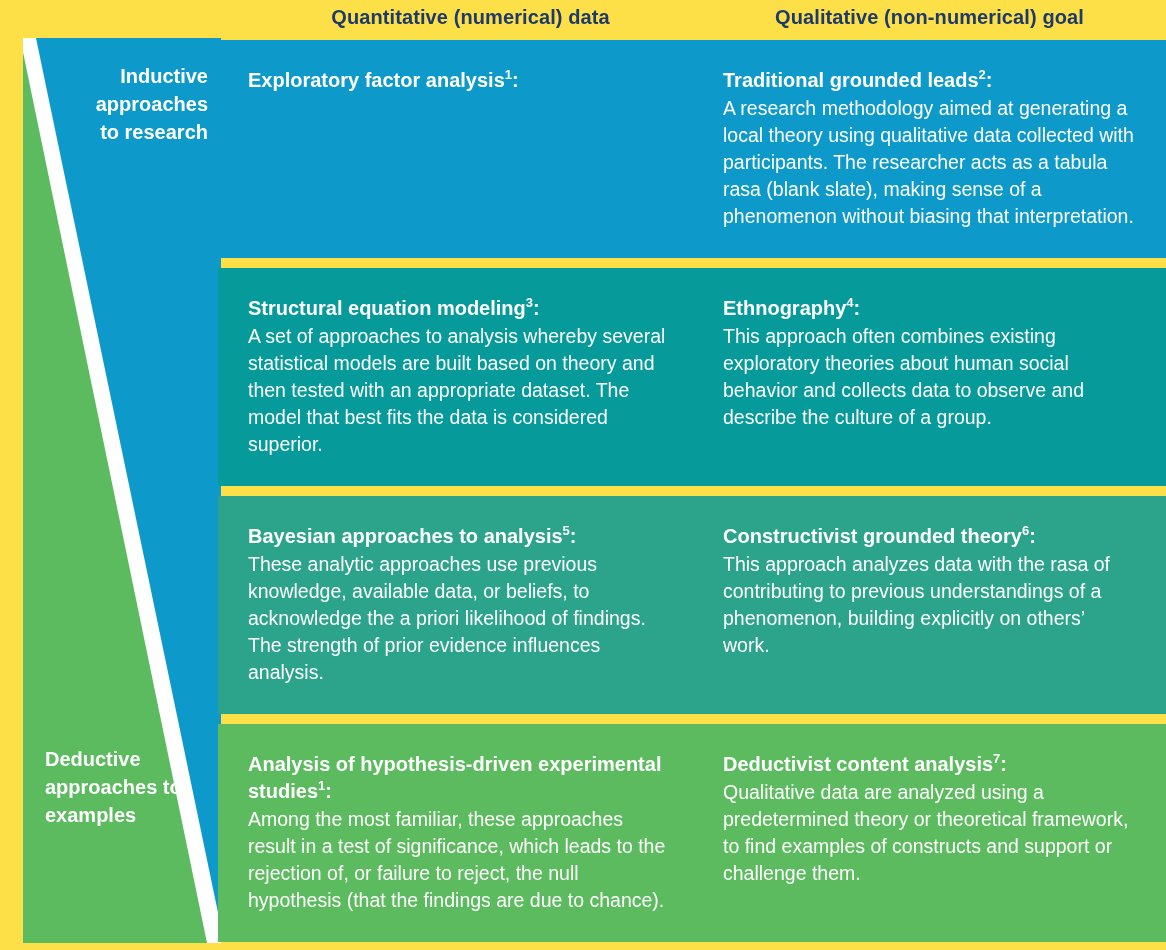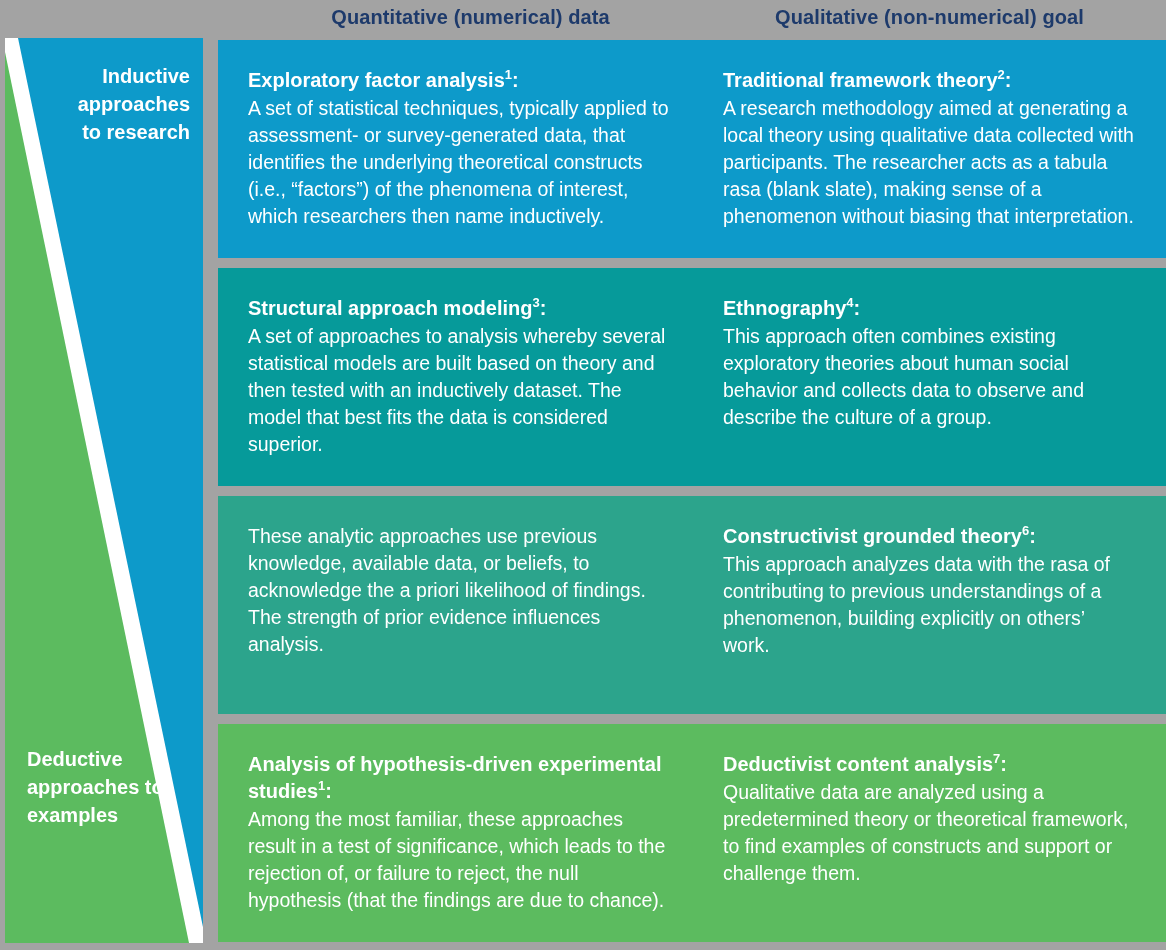--- a/index.html
+++ b/index.html
@@ -1,21 +1,21 @@
 <!DOCTYPE html>
 <html><head>
 <meta charset="utf-8">
 <style>
   * { margin: 0; padding: 0; box-sizing: border-box; }
   html, body { background: #ffffff; }
   .canvas {
     position: relative;
     width: 1166px;
     height: 950px;
-    background: #a3a3a3;
+    background: #fde047;
     font-family: "Liberation Sans", sans-serif;
     overflow: hidden;
   }
 
   
   .col-headers {
     position: absolute;
     left: 218px; right: 0; top: 6px;
     display: grid;
     grid-template-columns: 445px 1fr;
@@ -26,21 +26,21 @@
     text-align: center;
     font-size: 20px;
     font-weight: bold;
     color: #1d3a6b;
     letter-spacing: 0.1px;
   }
 
   
   .sidebar {
     position: absolute;
-    left: 5px; top: 38px;
+    left: 23px; top: 38px;
     width: 198px; height: 905px;
     background: #ffffff;
   }
   .tri {
     position: absolute;
     inset: 0;
   }
   .tri-blue { clip-path: polygon(13px 0, 100% 0, 100% 889px); }
   .tri-green { clip-path: polygon(0 14px, 184px 100%, 0 100%); }
   .sidebar-label {
@@ -109,41 +109,41 @@
     <div class="tri tri-blue" style="background-color: rgb(13, 154, 202);"></div>
     <div class="sidebar-label label-inductive">Inductive approaches to research</div>
     <div class="sidebar-label label-deductive">Deductive approaches to examples</div>
   </aside>
 
   <main class="rows">
 
     <section class="row" style="background-color: rgb(13, 154, 202);">
       <div class="cell">
         <div class="cell-title"><span>Exploratory factor analysis</span><sup>1</sup><span>:</span></div>
-        <div class="cell-body">A set of statistical techniques, typically applied to assessment- or survey-generated data, that identifies the underlying theoretical constructs (i.e., “factors”) of the phenomena of interest, which researchers then name inductively.</div>
       </div>
       <div class="cell">
-        <div class="cell-title"><span>Traditional framework theory</span><sup>2</sup><span>:</span></div>
+        <div class="cell-title"><span>Traditional grounded leads</span><sup>2</sup><span>:</span></div>
         <div class="cell-body">A research methodology aimed at generating a local theory using qualitative data collected with participants. The researcher acts as a tabula rasa (blank slate), making sense of a phenomenon without biasing that interpretation.</div>
       </div>
     </section>
 
     <section class="row" style="background-color: rgb(6, 154, 154);">
       <div class="cell">
-        <div class="cell-title"><span>Structural approach modeling</span><sup>3</sup><span>:</span></div>
-        <div class="cell-body">A set of approaches to analysis whereby several statistical models are built based on theory and then tested with an inductively dataset. The model that best fits the data is considered superior.</div>
+        <div class="cell-title"><span>Structural equation modeling</span><sup>3</sup><span>:</span></div>
+        <div class="cell-body">A set of approaches to analysis whereby several statistical models are built based on theory and then tested with an appropriate dataset. The model that best fits the data is considered superior.</div>
       </div>
       <div class="cell">
         <div class="cell-title"><span>Ethnography</span><sup>4</sup><span>:</span></div>
         <div class="cell-body">This approach often combines existing exploratory theories about human social behavior and collects data to observe and describe the culture of a group.</div>
       </div>
     </section>
 
     <section class="row" style="background-color: rgb(44, 164, 140);">
       <div class="cell">
+        <div class="cell-title"><span>Bayesian approaches to analysis</span><sup>5</sup><span>:</span></div>
         <div class="cell-body">These analytic approaches use previous knowledge, available data, or beliefs, to acknowledge the a priori likelihood of findings. The strength of prior evidence influences analysis.</div>
       </div>
       <div class="cell">
         <div class="cell-title"><span>Constructivist grounded theory</span><sup>6</sup><span>:</span></div>
         <div class="cell-body">This approach analyzes data with the rasa of contributing to previous understandings of a phenomenon, building explicitly on others’ work.</div>
       </div>
     </section>
 
     <section class="row" style="background-color: rgb(92, 187, 95);">
       <div class="cell">

